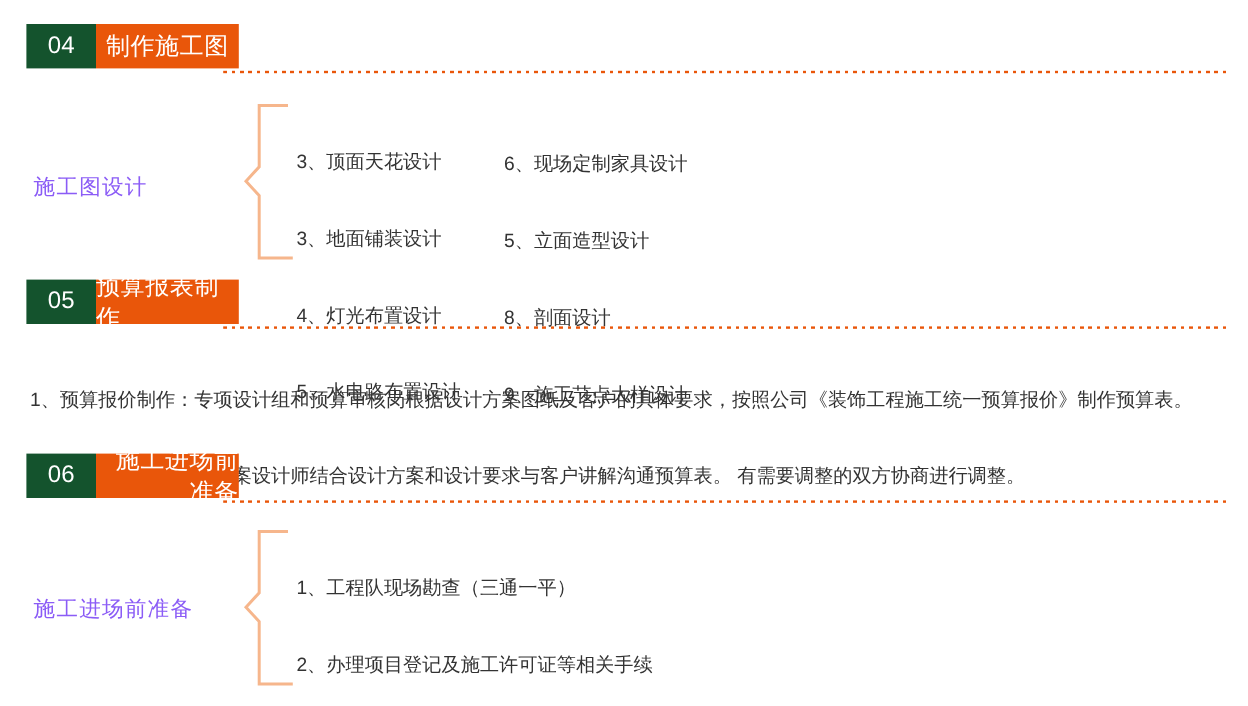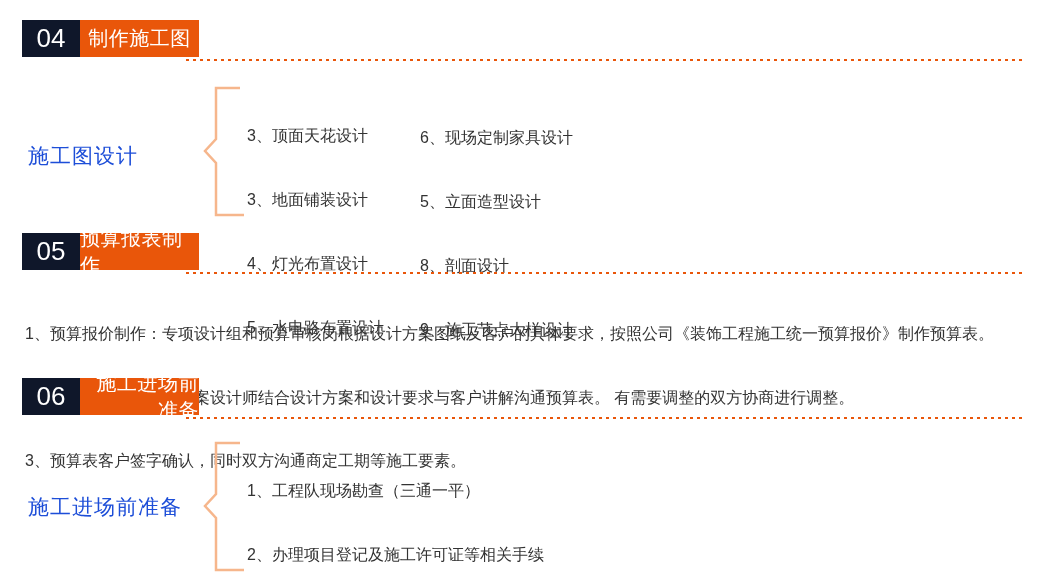--- a/index.html
+++ b/index.html
@@ -3,35 +3,35 @@
 <meta charset="utf-8">
 <style>
   html,body{margin:0;padding:0;background:#ffffff;}
   .canvas{
     position:relative;width:1040px;height:588px;overflow:hidden;background:#ffffff;
     font-family:"Liberation Sans","DejaVu Sans",sans-serif;color:#333333;
   }
   
   .badge{position:absolute;left:22px;height:37px;display:flex;align-items:stretch;}
   .badge-num{
-    width:58px;background:#0f172a;color:#ffffff;font-size:26px;
+    width:58px;background:#14532d;color:#ffffff;font-size:20px;
     display:flex;align-items:center;justify-content:center;
   }
   .badge-title{
     width:119px;background:#E9560A;color:#ffffff;font-size:20px;
     display:flex;align-items:center;justify-content:center;letter-spacing:0.5px;
   }
   
   .dotted{
     position:absolute;left:186px;width:837px;height:2px;
     background:repeating-linear-gradient(to right,#E9560A 0 3px,transparent 3px 7px);
   }
   
   .branch-label{
-    position:absolute;left:28px;font-size:21px;color:#1d4ed8;
+    position:absolute;left:28px;font-size:18px;color:#8b5cf6;
     height:28px;line-height:28px;letter-spacing:1px;
   }
   
   .bracket{position:absolute;left:202px;width:46px;height:132px;}
   
   .branch-list{
     position:absolute;margin:0;padding:0;list-style:none;
     font-size:16px;color:#333333;white-space:pre;
   }
   .branch-list li{height:28px;line-height:28px;}
@@ -75,21 +75,20 @@
 
   <div class="badge" style="top:233px;">
     <div class="badge-num">05</div>
     <div class="badge-title">预算报表制作</div>
   </div>
   <div class="dotted" style="top:272px;"></div>
 
   <ol class="paragraphs">
     <li>1、预算报价制作：专项设计组和预算审核岗根据设计方案图纸及客户的具体要求，按照公司《装饰工程施工统一预算报价》制作预算表。</li>
     <li>2、预算表讲解沟通：主案设计师结合设计方案和设计要求与客户讲解沟通预算表。 有需要调整的双方协商进行调整。</li>
-    <li>3、预算表客户签字确认，同时双方沟通商定工期等施工要素。</li>
   </ol>
 
   <div class="badge" style="top:378px;text-align:right;">
     <div class="badge-num">06</div>
     <div class="badge-title">施工进场前准备</div>
   </div>
   <div class="dotted" style="top:417px;"></div>
 
   <div class="branch-label" style="top:493px;">施工进场前准备</div>
 

